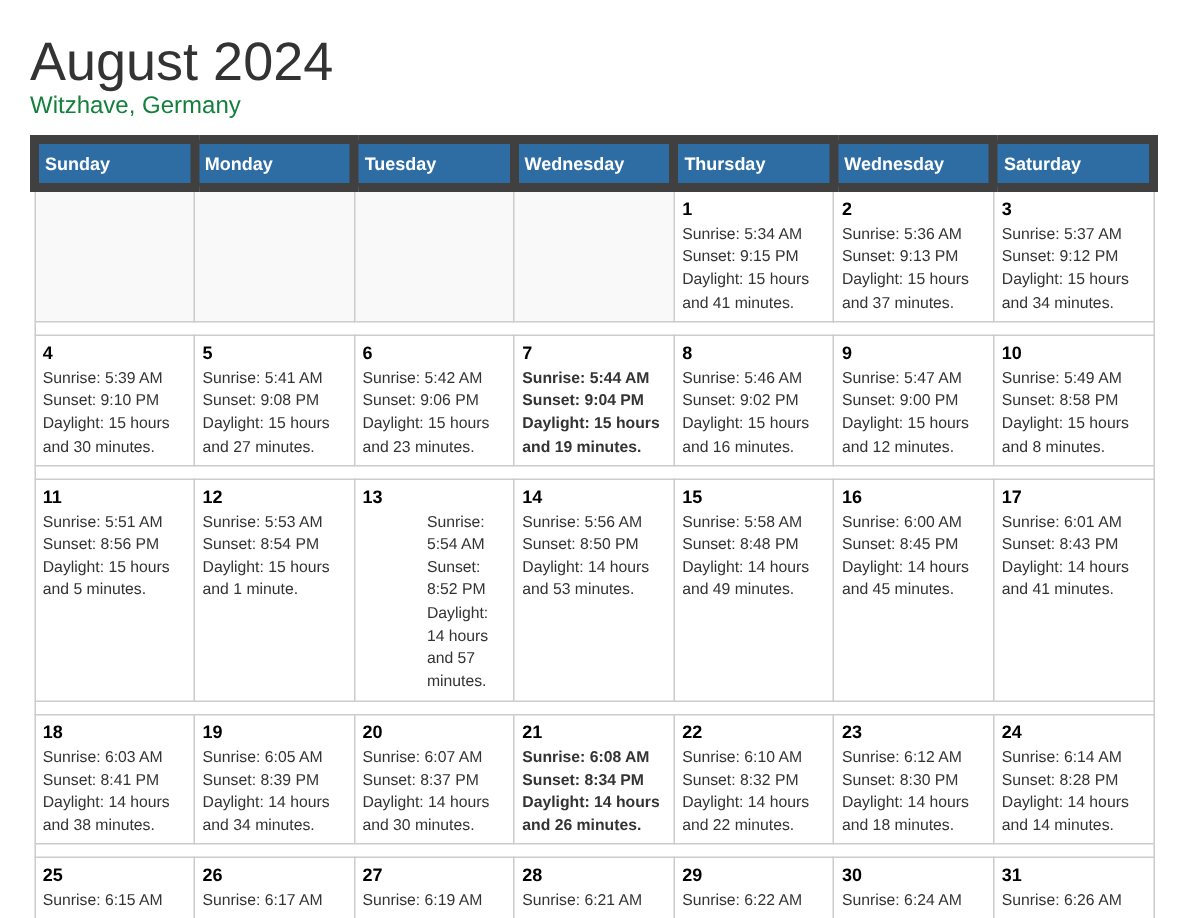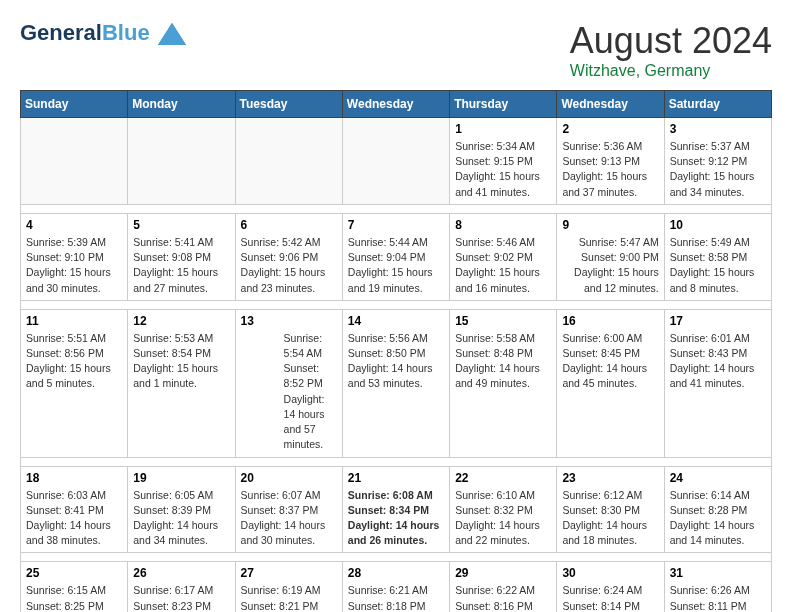--- a/index.html
+++ b/index.html
@@ -37,21 +37,21 @@
       border-collapse: collapse;
       font-size: 11px;
     }
     .calendar thead tr th {
       background-color: #2e6da4;
       color: white;
       padding: 6px 4px;
       text-align: left;
       font-weight: bold;
       font-size: 12px;
-      border: 1px solid #404040;
+      border: 6px solid #404040;
     }
     .calendar tbody tr td {
       vertical-align: top;
       border: 1px solid #ccc;
       padding: 4px 5px;
       width: calc(100% / 7);
       min-height: 80px;
       background: #fff;
     }
     .calendar tbody tr td.empty {
@@ -75,33 +75,20 @@
       height: 4px;
       background: #e8e8e8;
       border: none;
       padding: 0;
     }
   </style>
 </head>
 <body>
 
 <div class="header">
-  <div class="logo">
-    <div>
-      <div style="display:flex;align-items:center;">
-        <div style="font-size:22px;font-weight:bold;color:#1a3a5c;line-height:1.15;">
-          <span style="color:#1a3a5c;">General</span><span style="color:#4a9fd4;">Blue</span>
-          <svg width="28" height="22" viewBox="0 0 28 22" style="display:inline-block;vertical-align:middle;margin-left:2px;">
-            <polygon points="0,22 14,0 28,22" fill="#2e6da4"></polygon>
-            <polygon points="14,22 28,0 42,22" fill="#4a9fd4" transform="translate(-14,0)"></polygon>
-          </svg>
-        </div>
-      </div>
-    </div>
-  </div>
   <div class="title-block">
     <div class="month-year">August 2024</div>
     <div class="location">Witzhave, Germany</div>
   </div>
 </div>
 
 <table class="calendar">
   <thead>
     <tr>
     <th>Sunday</th>
@@ -161,35 +148,35 @@
         </td>
         <td>
           <span class="day-number">6</span>
           <div class="day-info" style="white-space: pre-line;">Sunrise: 5:42 AM
 Sunset: 9:06 PM
 Daylight: 15 hours
 and 23 minutes.</div>
         </td>
         <td>
           <span class="day-number">7</span>
-          <div class="day-info" style="white-space: pre-line;">Sunrise: 5:44 AM
+          <div class="day-info" style="white-space: pre-line; font-weight: bold;">Sunrise: 5:44 AM
 Sunset: 9:04 PM
 Daylight: 15 hours
 and 19 minutes.</div>
         </td>
         <td>
           <span class="day-number">8</span>
           <div class="day-info" style="white-space: pre-line;">Sunrise: 5:46 AM
 Sunset: 9:02 PM
 Daylight: 15 hours
 and 16 minutes.</div>
         </td>
         <td>
           <span class="day-number">9</span>
-          <div class="day-info" style="white-space: pre-line; text-align: right;">Sunrise: 5:47 AM
+          <div class="day-info" style="white-space: pre-line;">Sunrise: 5:47 AM
 Sunset: 9:00 PM
 Daylight: 15 hours
 and 12 minutes.</div>
         </td>
         <td>
           <span class="day-number">10</span>
           <div class="day-info" style="white-space: pre-line;">Sunrise: 5:49 AM
 Sunset: 8:58 PM
 Daylight: 15 hours
 and 8 minutes.</div>

